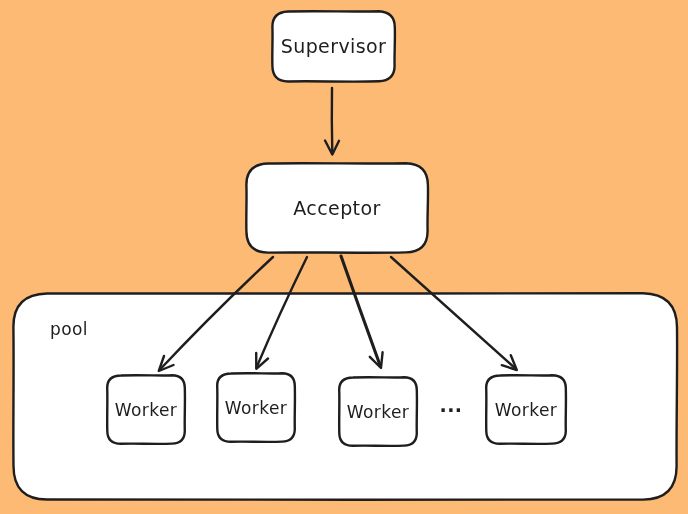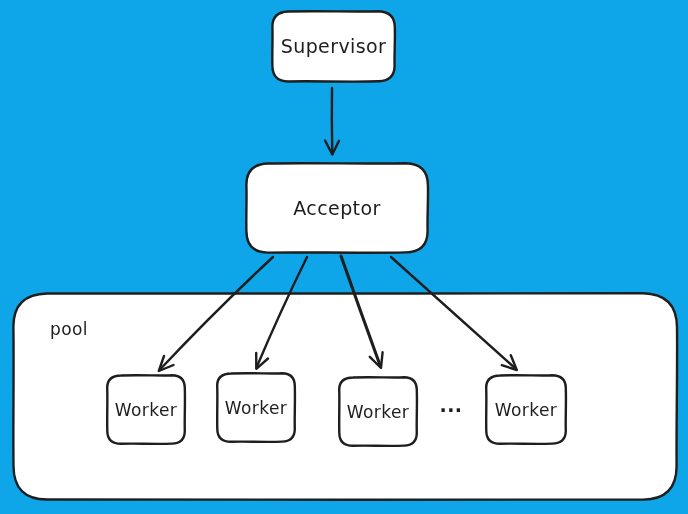--- a/index.html
+++ b/index.html
@@ -8,21 +8,21 @@
     width: 688px;
     height: 514px;
     background: #ffffff;
     overflow: hidden;
     font-family: "DejaVu Sans", "Liberation Sans", sans-serif;
   }
   .canvas-wrap {
     position: relative;
     width: 688px;
     height: 514px;
-    background: #0ea5e9;
+    background: #fdba74;
     text-decoration: underline;
   }
   svg { display: block; }
   .shape {
     fill: #ffffff;
     stroke: #1e1e1e;
     stroke-width: 2.4;
     stroke-linecap: round;
     stroke-linejoin: round;
   }

